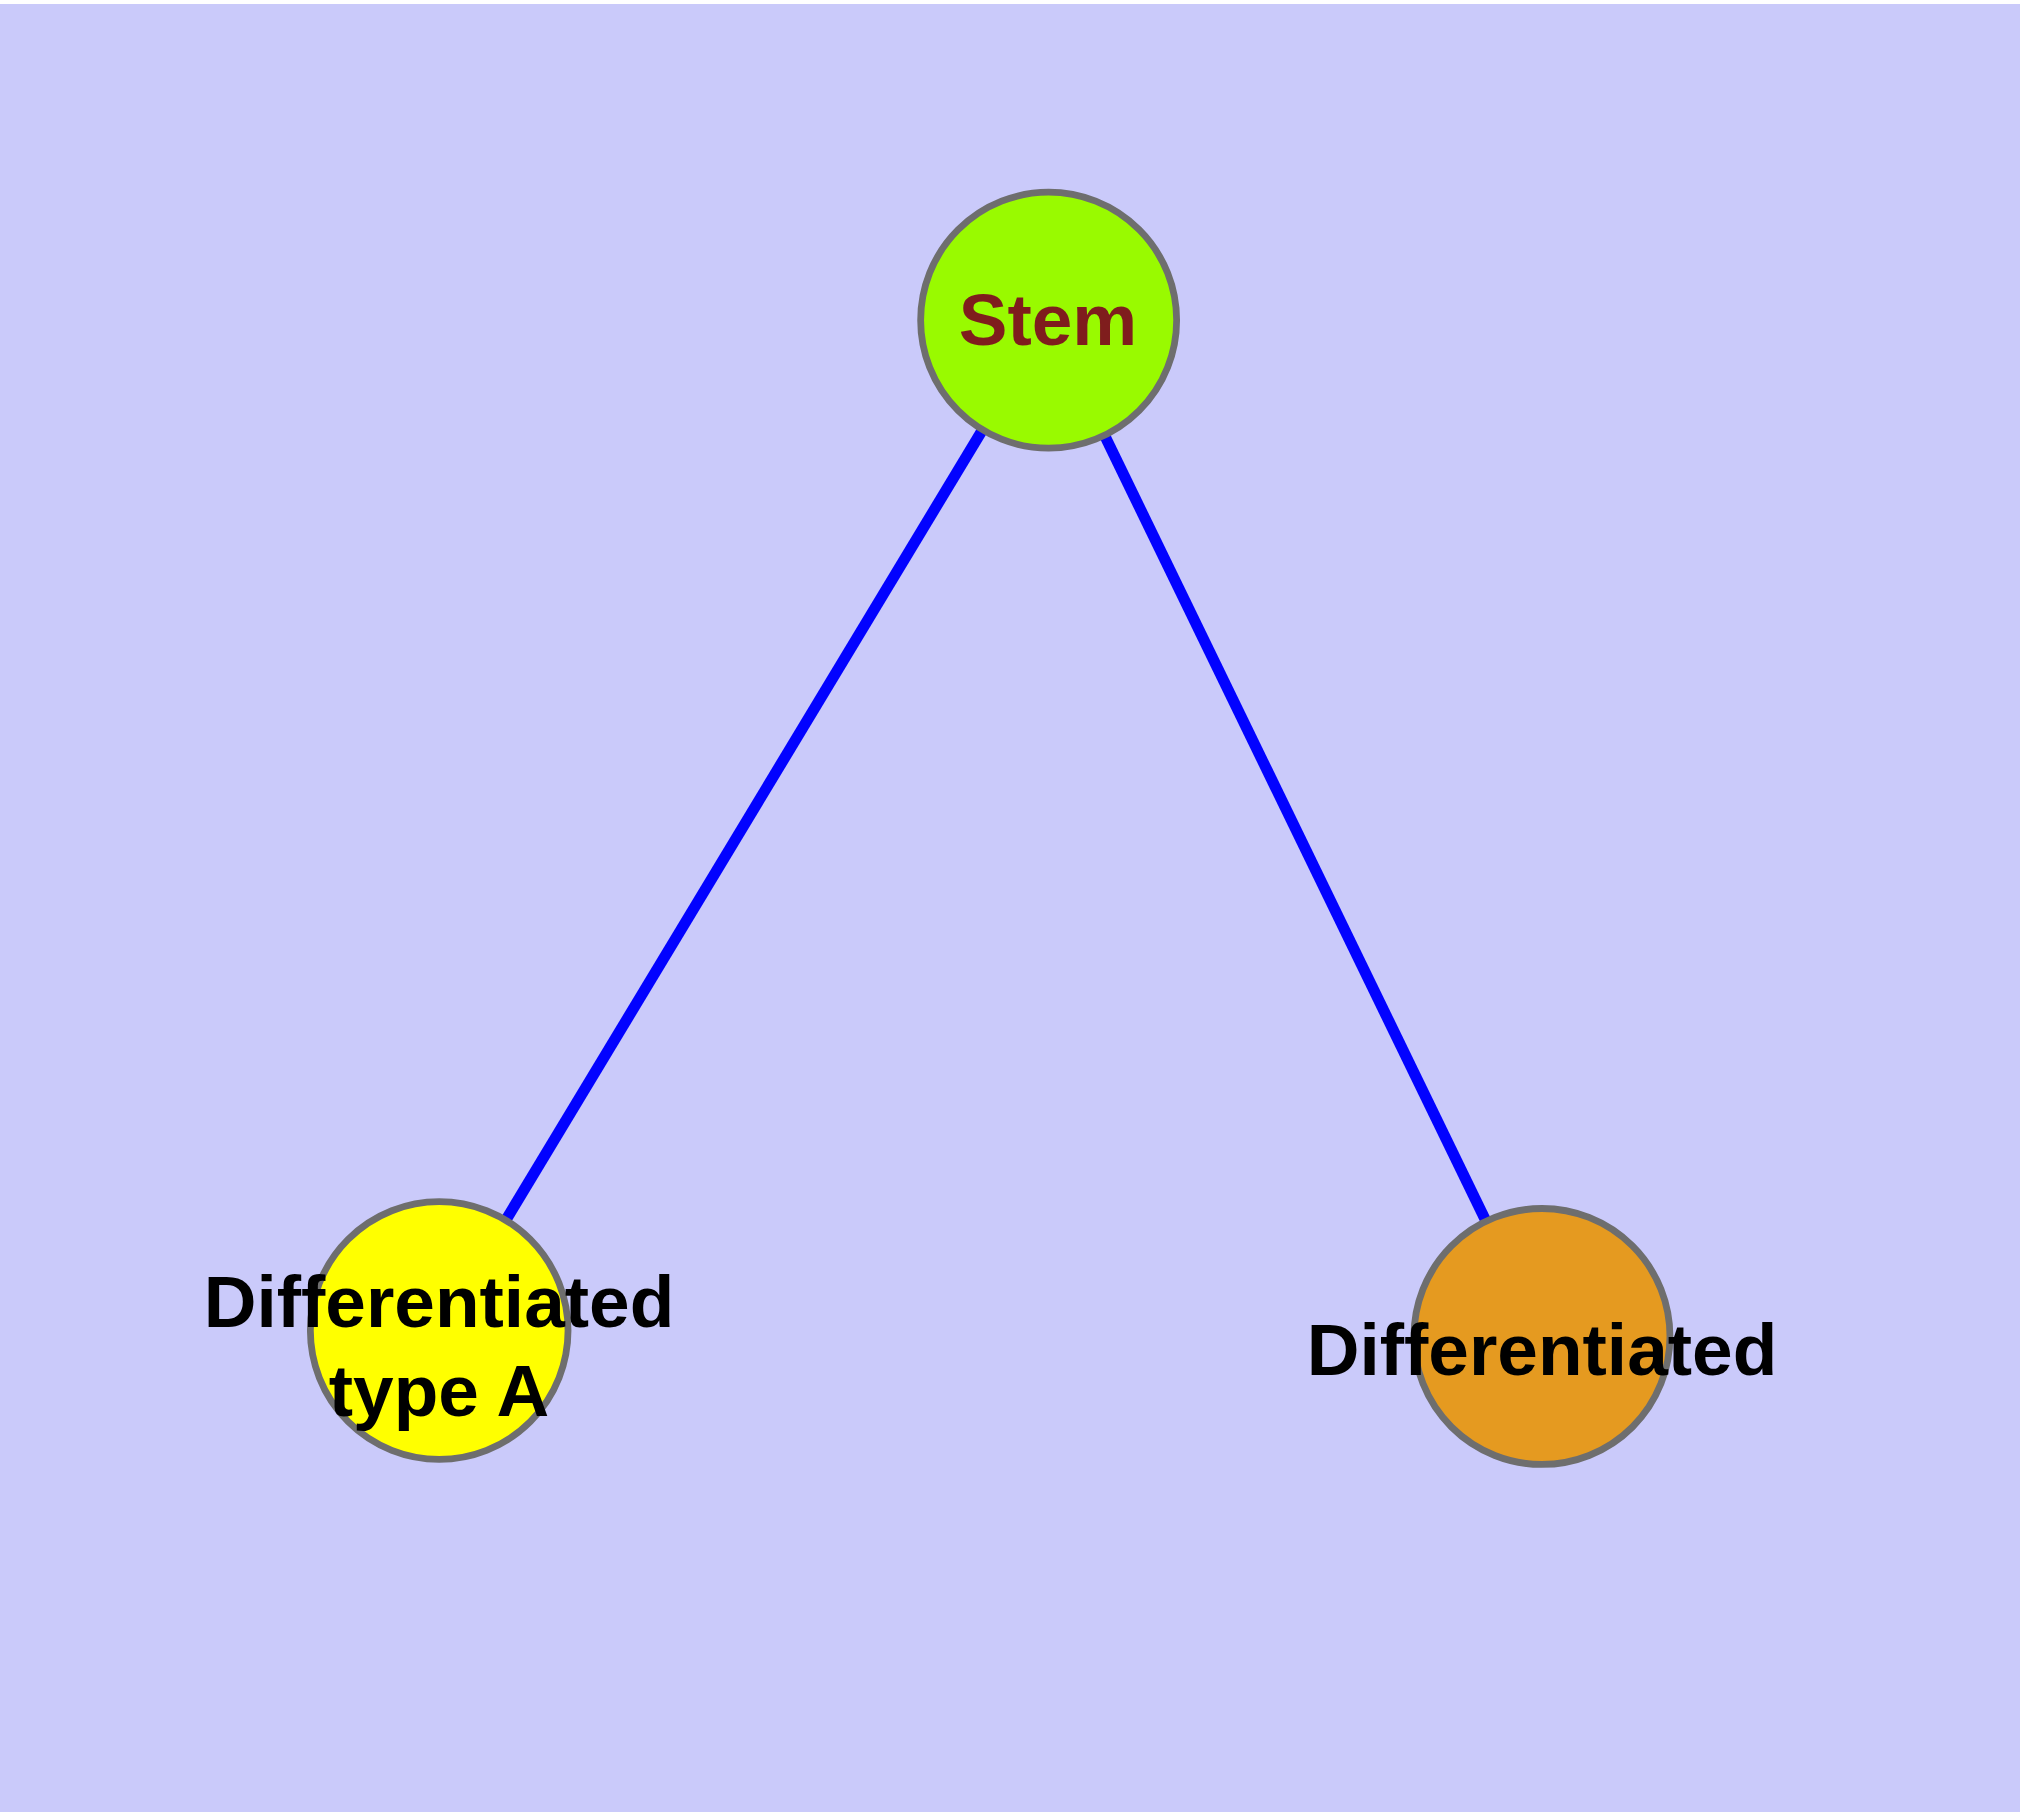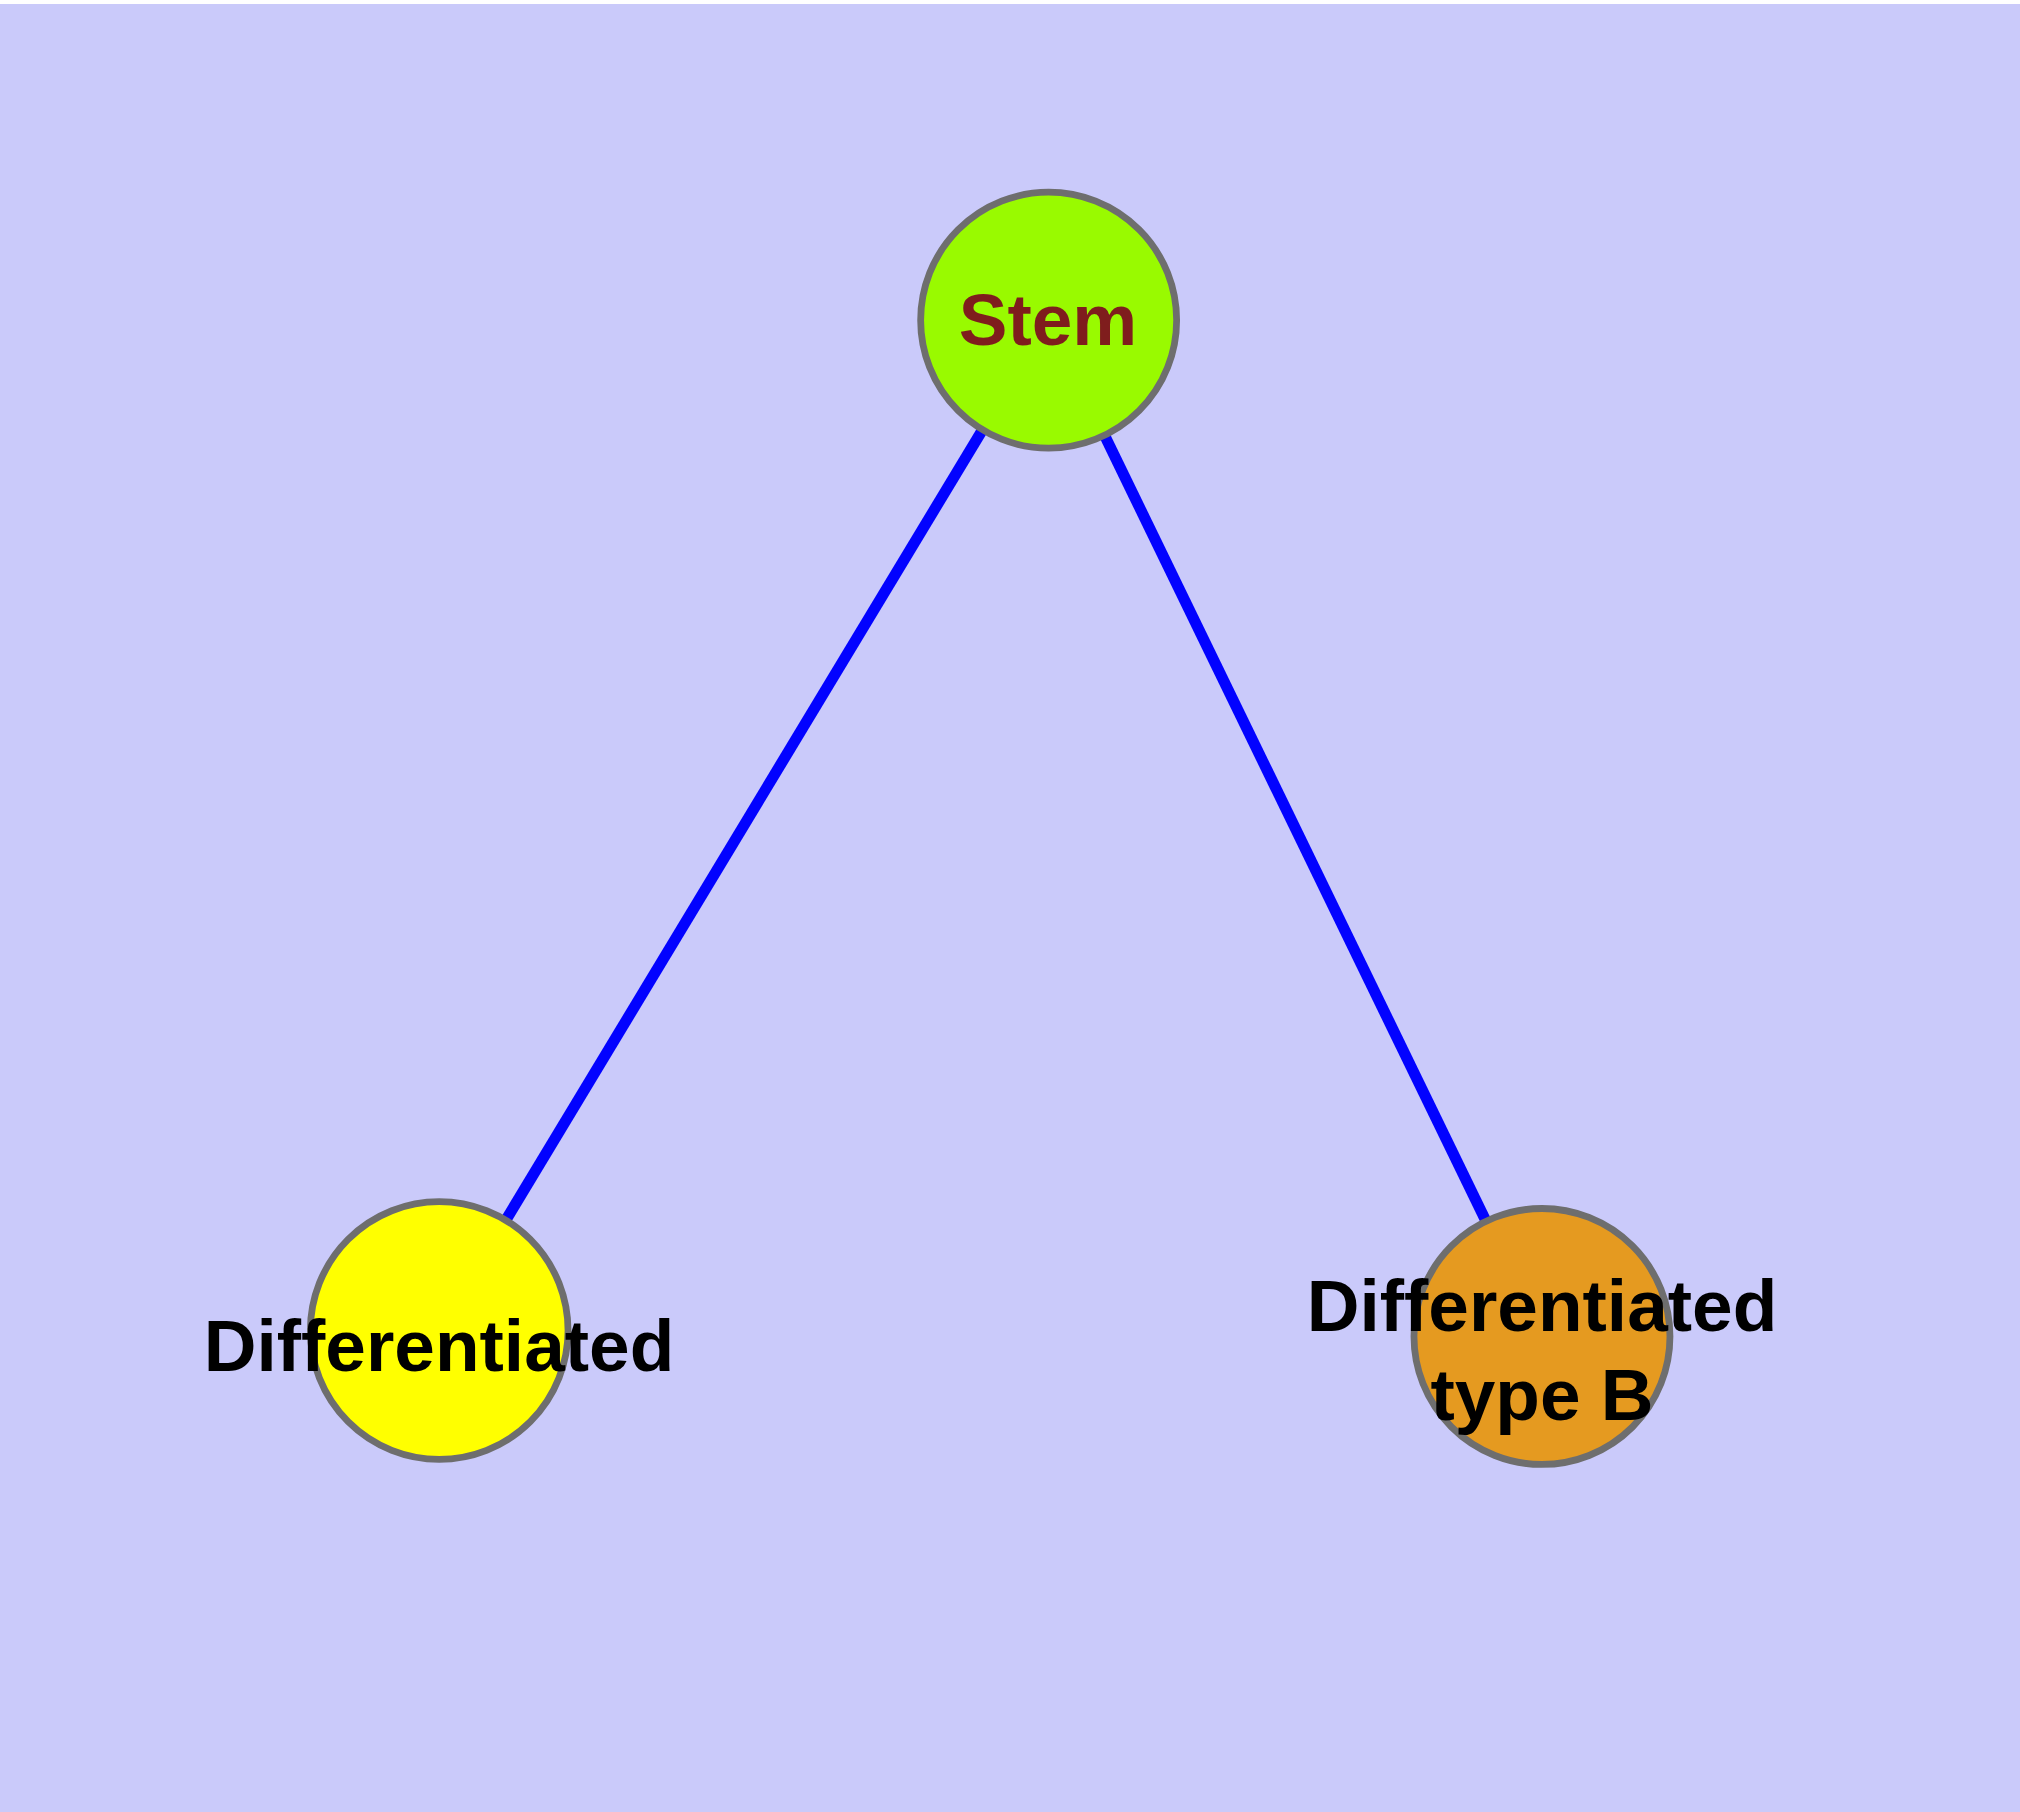--- a/index.html
+++ b/index.html
@@ -51,18 +51,18 @@
   <div class="canvas" id="canvas" style="background: rgb(202, 202, 250);">
     <svg class="graph" id="graph-svg" xmlns="http://www.w3.org/2000/svg" viewBox="0 0 2384 2133" width="2021" height="1808">
         <line x1="1237" y1="373" x2="518" y2="1565" stroke="#0202FF" stroke-width="13"></line>
         <line x1="1237" y1="373" x2="1819" y2="1572" stroke="#0202FF" stroke-width="13"></line>
         <circle cx="1237" cy="373" r="151" fill="#99FA00" stroke="#6E6E6E" stroke-width="8"></circle>
         <circle cx="518" cy="1565" r="152" fill="#FFFF00" stroke="#6E6E6E" stroke-width="8"></circle>
         <circle cx="1819" cy="1572" r="151" fill="#E59A20" stroke="#6E6E6E" stroke-width="8"></circle>
       </svg>
     <div id="labels">
         <div class="node-label" style="left: 1048px; top: 316px; color: #7f1d1d;"><span>Stem</span></div>
-        <div class="node-label" style="left: 439px; top: 1342px; color: rgb(0, 0, 0);"><span>Differentiated</span><br></div>
-        <div class="node-label" style="left: 1542px; top: 1346px; color: rgb(0, 0, 0);"><span>Differentiated</span><br><span>type B</span></div>
+        <div class="node-label" style="left: 439px; top: 1342px; color: rgb(0, 0, 0);"><span>Differentiated</span><br><span>type A</span></div>
+        <div class="node-label" style="left: 1542px; top: 1346px; color: rgb(0, 0, 0);"><span>Differentiated</span><br></div>
       </div>
   </div>
 </div>
 
 
 </body></html>

